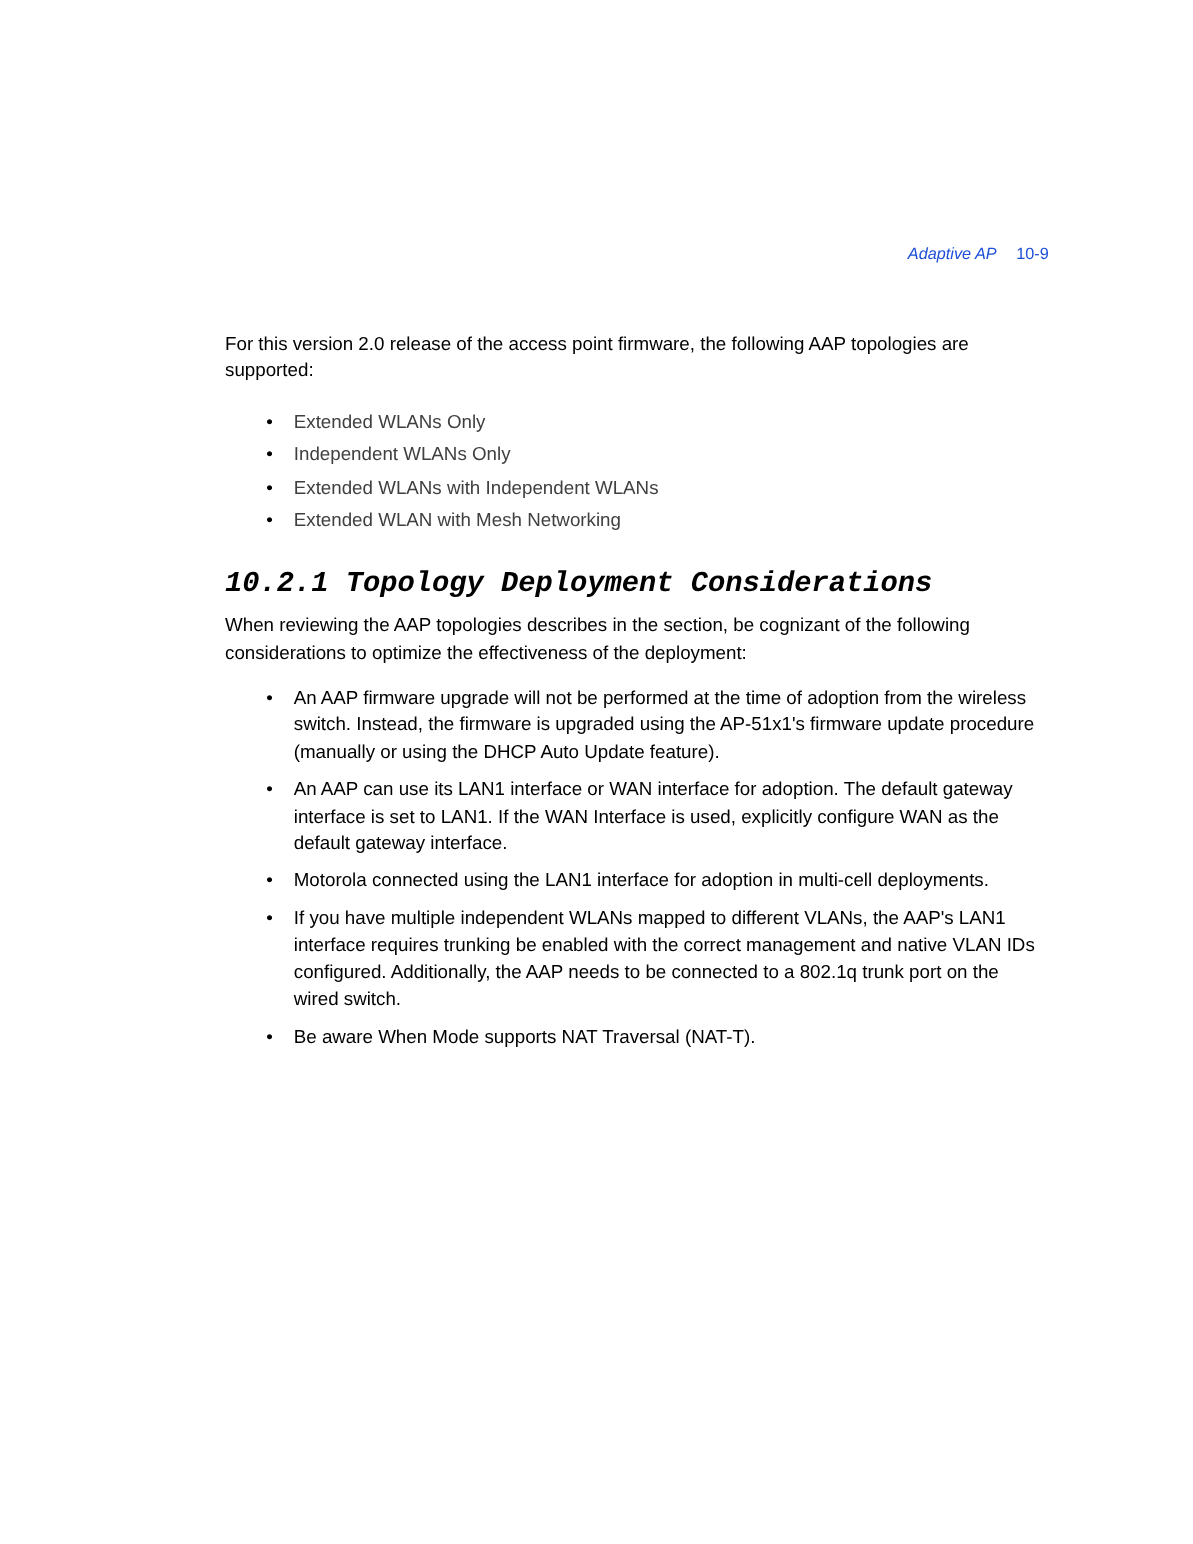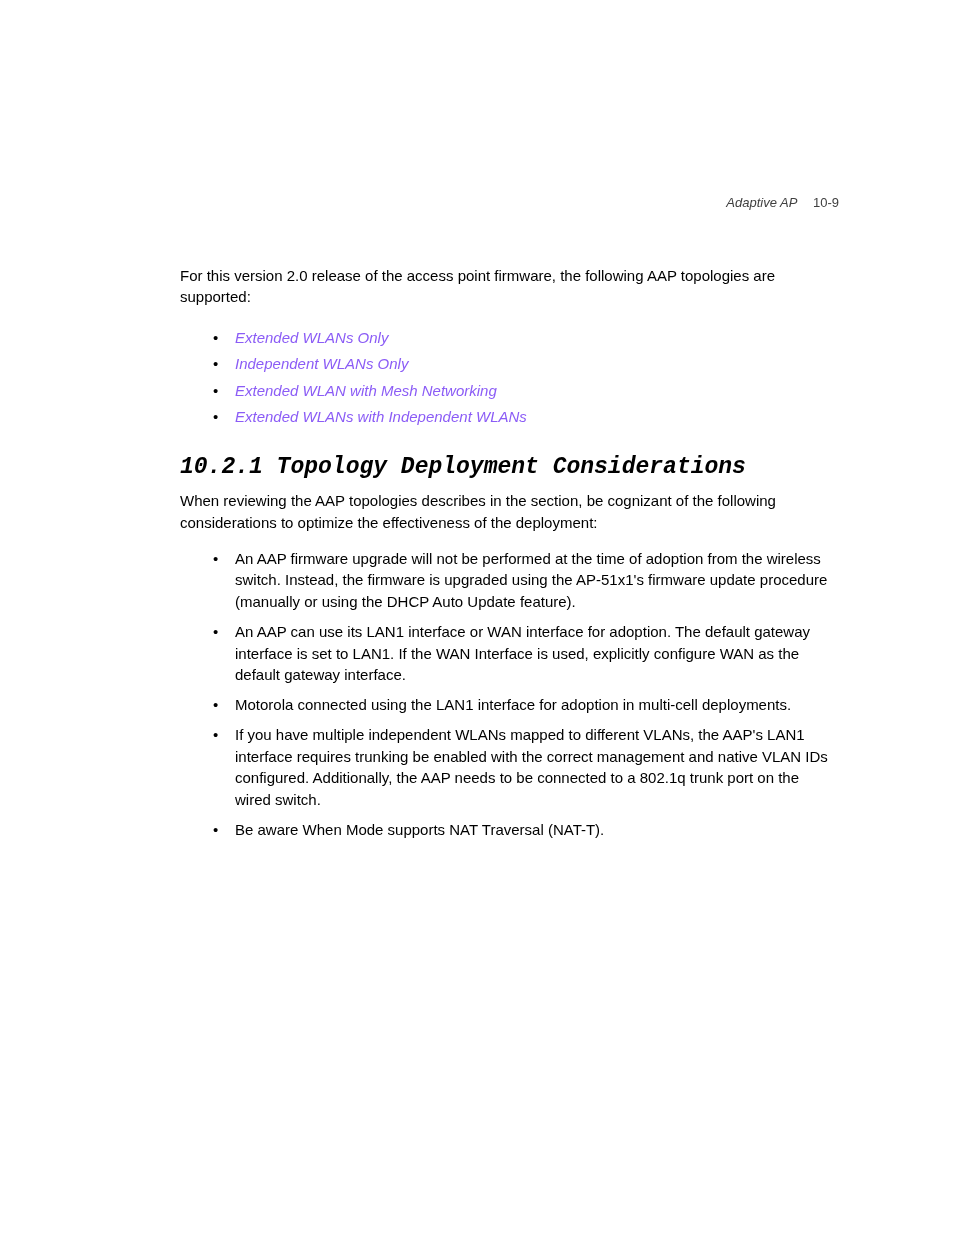--- a/index.html
+++ b/index.html
@@ -16,21 +16,21 @@
       position: relative;
     }
     .page {
       padding: 195px 115px 0 180px;
     }
     .header {
       position: absolute;
       top: 195px;
       right: 115px;
       font-size: 13px;
-      color: #404040;
+      color: #1d4ed8;
     }
     .header-title {
       font-style: italic;
       margin-right: 12px;
     }
     .header-page {
       font-style: normal;
     }
     .content {
       margin-top: 70px;
@@ -58,22 +58,21 @@
       position: relative;
     }
     .link-list li::before {
       content: "•";
       position: absolute;
       left: -22px;
       color: #000000;
       font-size: 15px;
     }
     .link-list a {
-      color: #8b5cf6;
-      font-style: italic;
+      color: #404040;
       text-decoration: none;
     }
     h2 {
       font-size: 23px;
       font-weight: bold;
       font-style: italic;
       margin-bottom: 10px;
       font-family: Liberation Mono, monospace;
     }
     .sub-intro {
@@ -106,22 +105,22 @@
   <span class="header-title">Adaptive AP</span>
   <span class="header-page">10-9</span>
 </div>
 
 <div class="page">
   <div class="content">
     <p class="intro-text">For this version 2.0 release of the access point firmware, the following AAP topologies are supported:</p>
     <ul class="link-list">
       <li><a href="#">Extended WLANs Only</a></li>
       <li><a href="#">Independent WLANs Only</a></li>
+      <li><a href="#">Extended WLANs with Independent WLANs</a></li>
       <li><a href="#">Extended WLAN with Mesh Networking</a></li>
-      <li><a href="#">Extended WLANs with Independent WLANs</a></li>
     </ul>
     <h2>10.2.1  Topology Deployment Considerations</h2>
     <p class="sub-intro">When reviewing the AAP topologies describes in the section, be cognizant of the following considerations to optimize the effectiveness of the deployment:</p>
     <ul class="bullet-list">
       <li>An AAP firmware upgrade will not be performed at the time of adoption from the wireless switch. Instead, the firmware is upgraded using the AP-51x1's firmware update procedure (manually or using the DHCP Auto Update feature).</li>
       <li>An AAP can use its LAN1 interface or WAN interface for adoption. The default gateway interface is set to LAN1. If the WAN Interface is used, explicitly configure WAN as the default gateway interface.</li>
       <li>Motorola connected using the LAN1 interface for adoption in multi-cell deployments.</li>
       <li>If you have multiple independent WLANs mapped to different VLANs, the AAP's LAN1 interface requires trunking be enabled with the correct management and native VLAN IDs configured. Additionally, the AAP needs to be connected to a 802.1q trunk port on the wired switch.</li>
       <li>Be aware When Mode supports NAT Traversal (NAT-T).</li>
     </ul>

